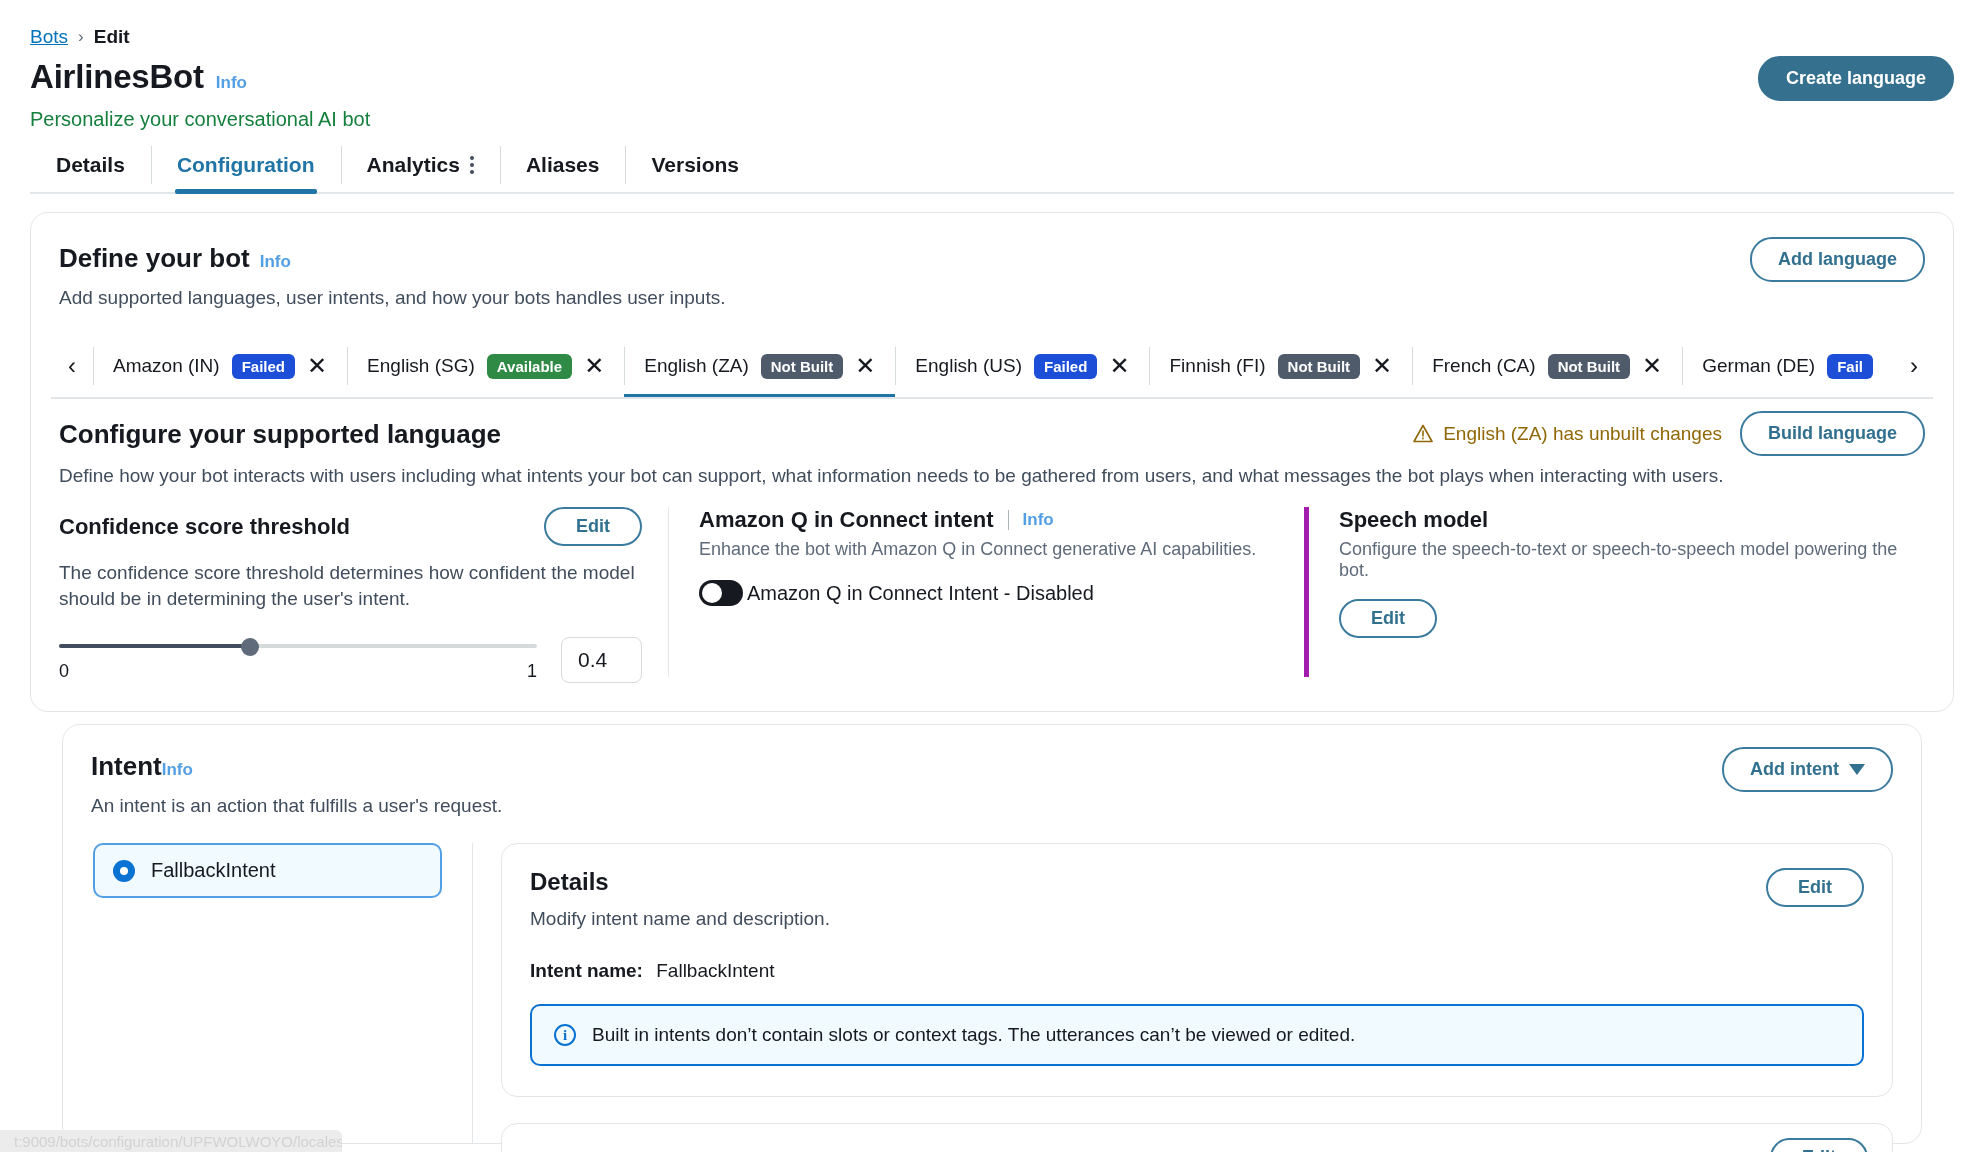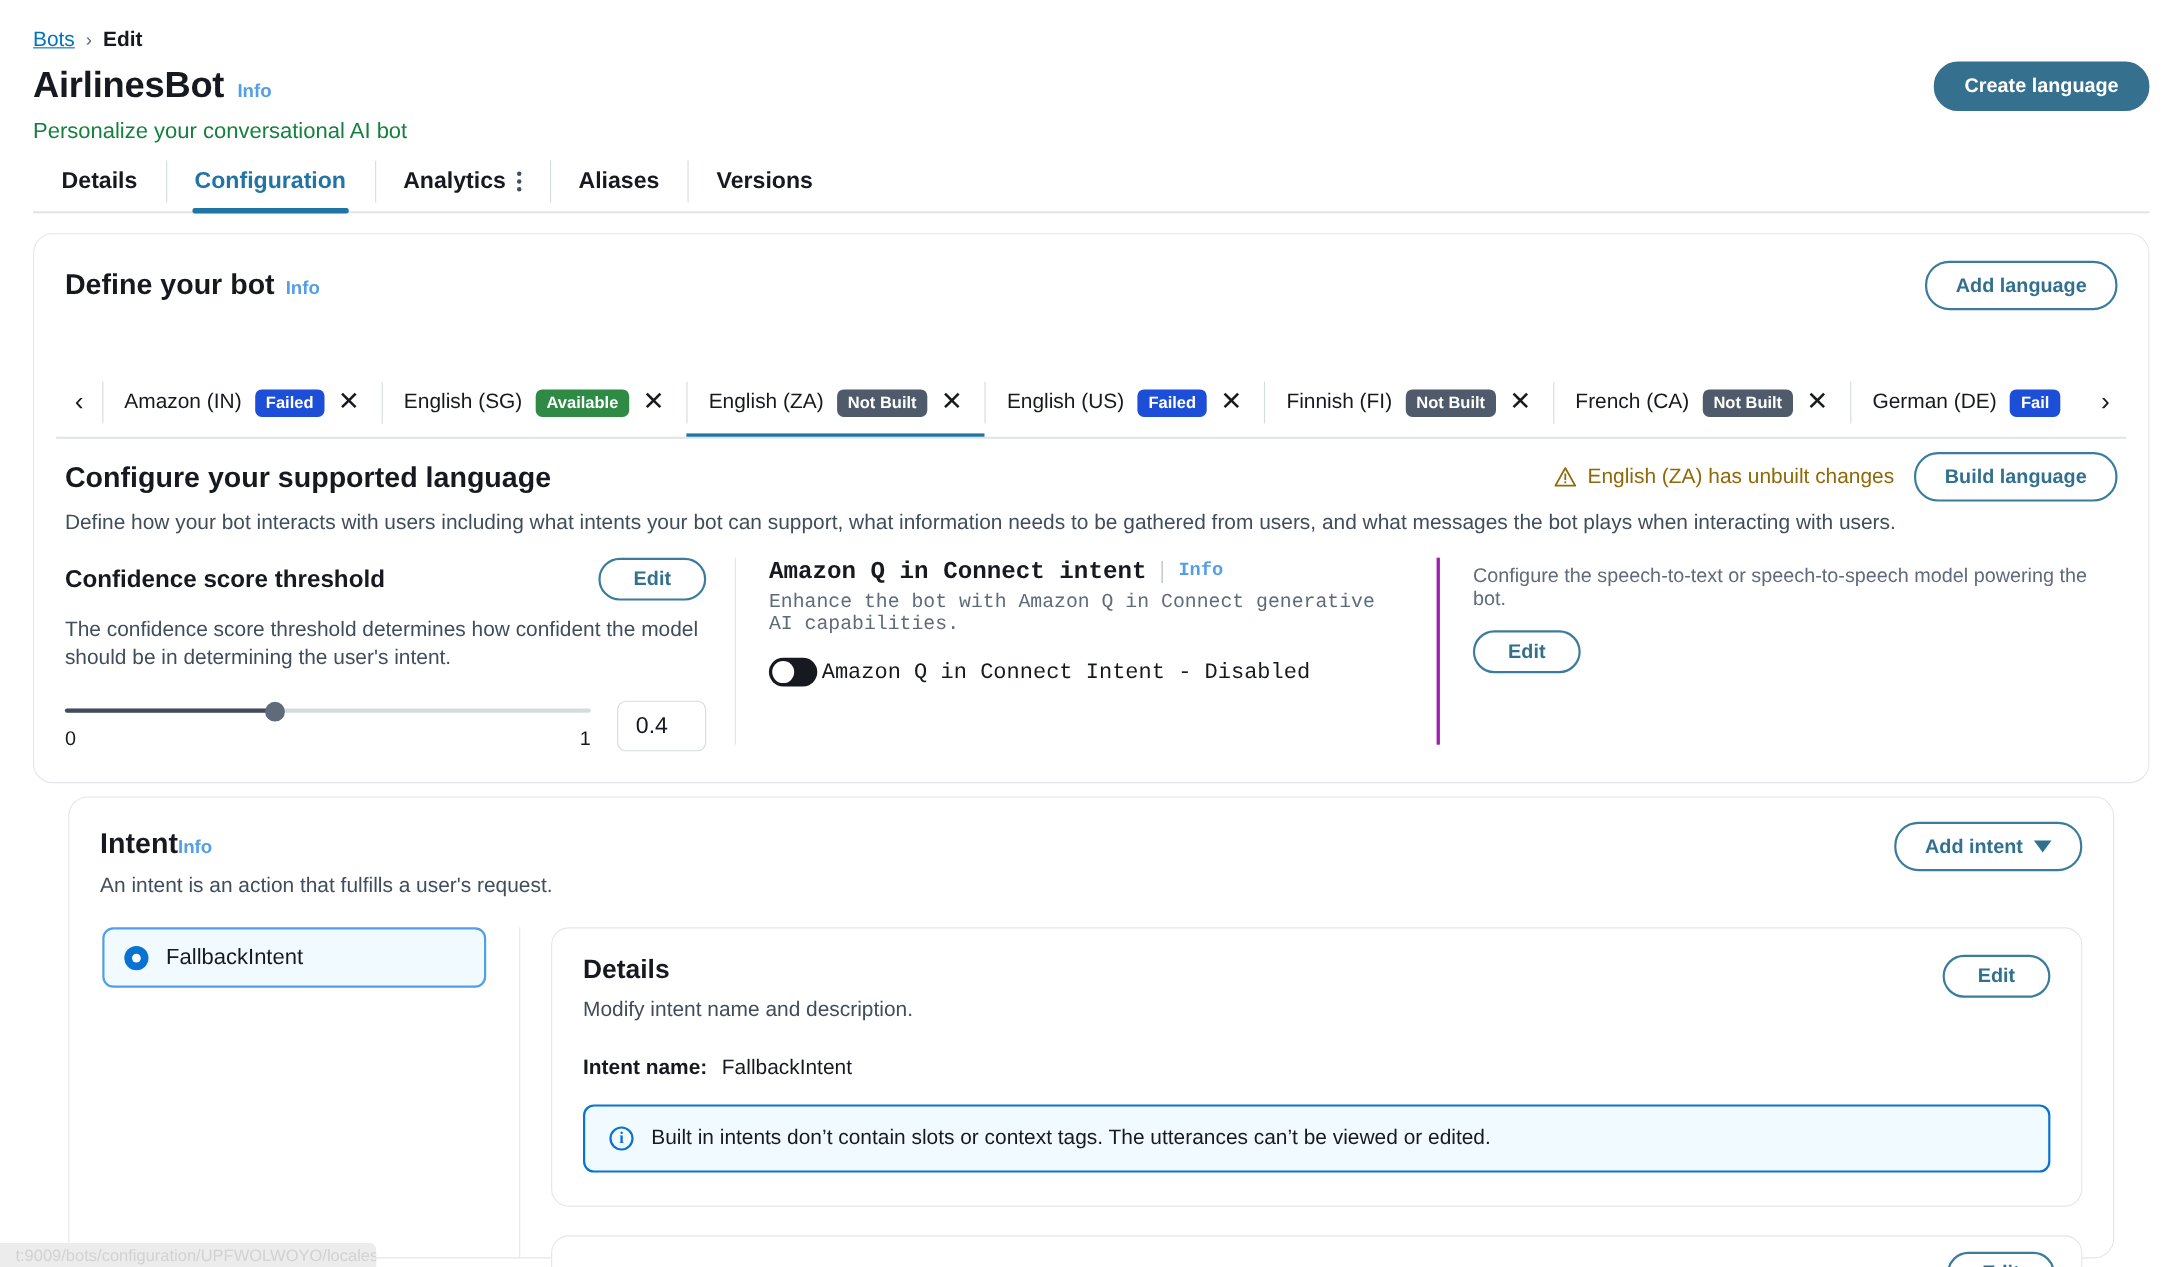--- a/index.html
+++ b/index.html
@@ -139,21 +139,21 @@
   }
   .warn-tri { width: 20px; height: 19px; position: relative; flex: 0 0 20px; }
 
   
   .cfg-cols {
     position: absolute; left: 28px; right: 28px; top: 294px; height: 170px;
     display: flex;
   }
   .col { position: relative; padding-right: 26px; }
   .col.c1 { width: 610px; border-right: 1px solid #e3e6e8; }
-  .col.c2 { width: 640px; padding-left: 30px; border-right: 3px solid #a21caf; font-family: Liberation Mono, monospace; }
+  .col.c2 { width: 640px; padding-left: 30px; border-right: 5px solid #a21caf; }
   .col.c3 { flex: 1; padding-left: 30px; }
   .col-title { font-size: 22px; font-weight: 700; color: #16191f; }
   .col-sub { font-size: 18px; color: #5f6b7a; margin-top: 6px; }
   .col-desc { font-size: 19px; color: #414d5c; line-height: 1.35; }
 
   .c1-head { display: flex; align-items: center; justify-content: space-between; }
   .btn-edit {
     background: #ffffff; border: 2px solid #3b7b9e; color: #31708f;
     border-radius: 22px; padding: 7px 30px; font-size: 18px; font-weight: 700; cursor: pointer;
   }
@@ -295,20 +295,21 @@
       <span>Versions</span>
     </div>
   </div>
 
   <div class="card card-define">
 
     <div class="sec-head-row define-title" style="position:absolute;">
       <span class="sec-title">Define your bot</span>
       <span class="info-link">Info</span>
     </div>
+    <div class="sec-desc define-desc">Add supported languages, user intents, and how your bots handles user inputs.</div>
     <button class="btn btn-normal add-language">Add language</button>
 
     <div class="lang-strip">
       <div class="lang-arrow">‹</div>
 
       <div class="lang-tab">
         <span>Amazon (IN)</span>
         <span class="badge failed">Failed</span>
         <span class="lang-close">✕</span>
       </div>
@@ -400,20 +401,21 @@
         <div class="col-sub">Enhance the bot with Amazon Q in Connect generative AI capabilities.</div>
         <div class="toggle-row">
           <span class="toggle">
               <span class="knob"></span>
             </span>
           <span class="toggle-label">Amazon Q in Connect Intent - Disabled</span>
         </div>
       </div>
 
       <div class="col c3">
+        <div class="col-title">Speech model</div>
         <div class="col-sub">Configure the speech-to-text or speech-to-speech model powering the bot.</div>
         <button class="btn-edit" style="margin-top:18px;">Edit</button>
       </div>
 
     </div>
   </div>
 
   <div class="card card-intent">
     <div class="intent-title">
       <span class="sec-title">Intent</span>

